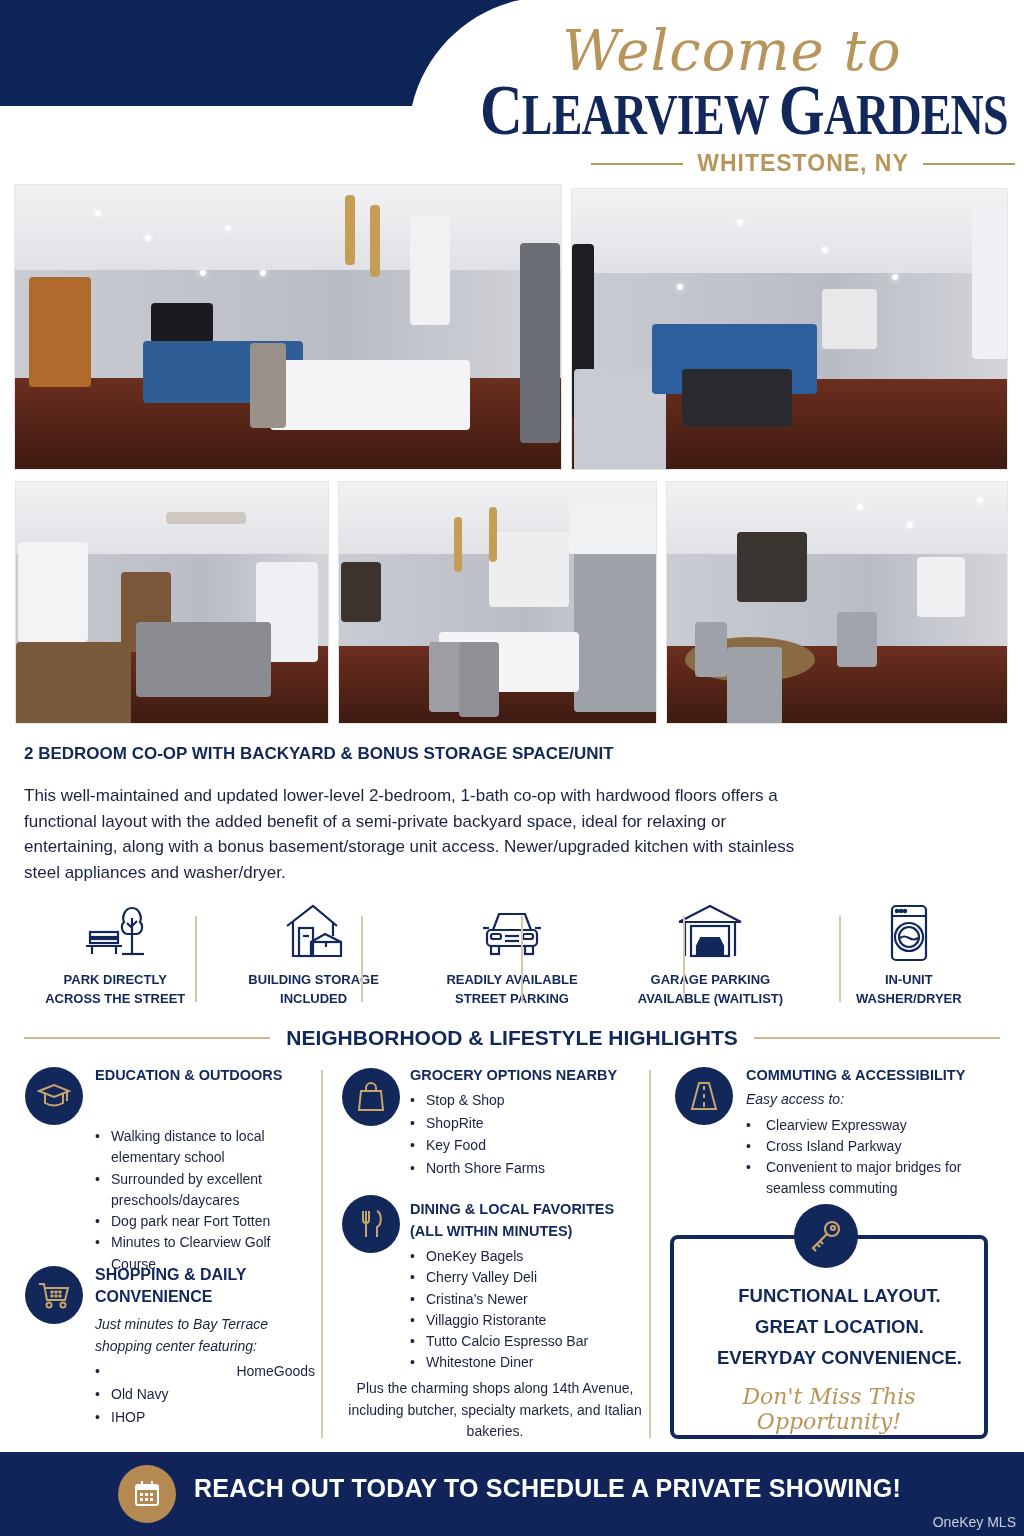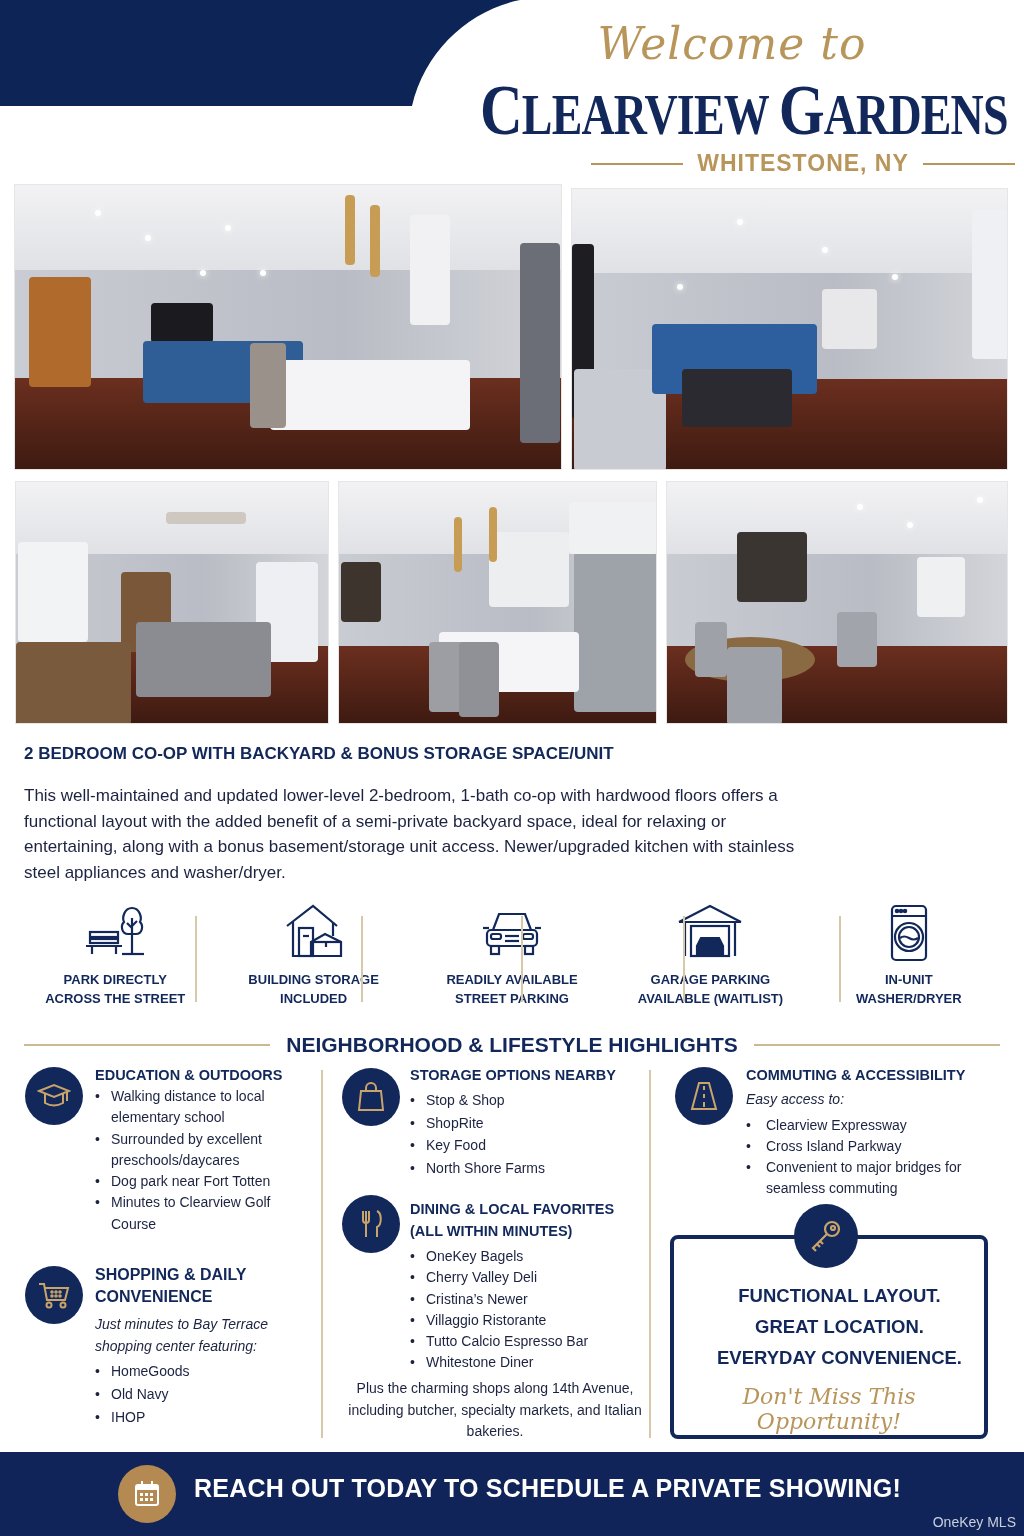--- a/index.html
+++ b/index.html
@@ -1,21 +1,21 @@
 <!DOCTYPE html>
 <html><head>
 <meta charset="utf-8">
 <style>
   * { box-sizing: border-box; margin: 0; padding: 0; }
   html, body { width: 1024px; height: 1536px; background: #ffffff; overflow: hidden; }
   body { position: relative; font-family: "DejaVu Sans", sans-serif; color: #0f1f45; }
 
   .navy-wedge { position: absolute; left: 0; top: 0; width: 520px; height: 106px; }
   .header { position: absolute; left: 440px; top: 0; width: 584px; height: 180px; text-align: center; }
-  .welcome { position: absolute; left: 0; right: 0; top: 18px; font-family: "DejaVu Serif", serif; font-style: italic; font-size: 44px; color: #b8955a; letter-spacing: 1px; }
+  .welcome { position: absolute; left: 0; right: 0; top: 18px; font-family: "DejaVu Serif", serif; font-style: italic; font-size: 56px; color: #b8955a; letter-spacing: 1px; }
   .brand { position: absolute; left: 40px; right: 20px; top: 74px; font-family: "Liberation Serif", serif; font-weight: bold; font-size: 72px; line-height: 72px; color: #12275a; letter-spacing: -1px; transform: scaleX(0.82); transform-origin: left center; white-space: nowrap; }
   .brand .small { font-size: 56px; }
   .city-row { position: absolute; left: 96px; width: 534px; top: 150px; display: flex; align-items: center; justify-content: center; gap: 14px; }
   .city-row .rule { flex: 0 0 92px; height: 2px; background: #b8955a; }
   .city { font-family: "Liberation Sans", sans-serif; font-weight: bold; font-size: 23px; color: #b8955a; letter-spacing: 1px; }
 
   .photo { position: absolute; overflow: hidden; border: 1px solid #e6e6e6; }
   .photo .ceil { position: absolute; left: 0; right: 0; top: 0; height: 45%; background: linear-gradient(#f2f2f4, #d7d9de); }
   .photo .wall { position: absolute; left: 0; right: 0; top: 30%; height: 40%; background: linear-gradient(90deg, #c9ccd3, #b9bcc4 60%, #d3d5da); }
   .photo .floor { position: absolute; left: 0; right: 0; bottom: 0; height: 32%; background: linear-gradient(#6b2f1f, #3e1a11); }
@@ -24,31 +24,31 @@
 
   .title { position: absolute; left: 24px; top: 744px; font-family: "Liberation Sans", sans-serif; font-weight: bold; font-size: 17px; color: #12275a; }
   .desc { position: absolute; left: 24px; top: 783px; width: 790px; font-family: "Liberation Sans", sans-serif; font-size: 17px; line-height: 25.5px; color: #1c2340; }
 
   .features { position: absolute; left: 16px; top: 900px; width: 992px; height: 110px; display: flex; }
   .feature { position: relative; flex: 1; display: flex; flex-direction: column; align-items: center; }
   .feature .ficon { width: 66px; height: 60px; margin-top: 2px; }
   .feature .flabel { margin-top: 8px; font-family: "Liberation Sans", sans-serif; font-weight: bold; font-size: 13px; line-height: 19px; text-align: center; color: #12275a; }
   .fdiv { position: absolute; top: 16px; width: 2px; height: 86px; background: #d6c8a8; }
 
-  .section-head { position: absolute; left: 24px; top: 1024px; width: 976px; height: 28px; display: flex; align-items: center; gap: 16px; margin-top: 7px; }
+  .section-head { position: absolute; left: 24px; top: 1024px; width: 976px; height: 28px; display: flex; align-items: center; gap: 16px; }
   .section-head .rule { flex: 1; height: 2px; background: #cbb98f; }
   .section-head .label { font-family: "Liberation Sans", sans-serif; font-weight: bold; font-size: 21px; color: #12275a; }
 
   .col-div { position: absolute; top: 1070px; width: 2px; background: #d6c8a8; }
 
   .block { position: absolute; }
   .circle { position: absolute; width: 58px; height: 58px; border-radius: 50%; background: #12275a; display: flex; align-items: center; justify-content: center; }
   .btitle { font-family: "Liberation Sans", sans-serif; font-weight: bold; font-size: 14.5px; line-height: 22px; color: #12275a; }
   .btext { font-family: "Liberation Sans", sans-serif; font-size: 14px; line-height: 21.5px; color: #1c2340; font-style: italic; }
-  ul.blist { list-style: none; }
+  ul.blist { list-style: none; margin-top: 40px; }
   ul.blist li { position: relative; padding-left: 16px; font-family: "Liberation Sans", sans-serif; font-size: 14px; line-height: 21.3px; color: #1c2340; }
   ul.blist li::before { content: "•"; position: absolute; left: 0; top: 0; color: #1c2340; }
 
   .plus { position: absolute; left: 340px; top: 1378px; width: 310px; text-align: center; font-family: "Liberation Sans", sans-serif; font-size: 14px; line-height: 21.5px; color: #1c2340; }
 
   .promo { position: absolute; left: 670px; top: 1235px; width: 318px; height: 204px; border: 4px solid #12275a; border-radius: 8px; background: #fff; }
   .promo-key { position: absolute; left: 794px; top: 1204px; width: 64px; height: 64px; border-radius: 50%; background: #12275a; display: flex; align-items: center; justify-content: center; }
   .promo-lines { position: absolute; left: 670px; top: 1280px; width: 318px; text-align: center; }
   .promo-lines div { font-family: "Liberation Sans", sans-serif; font-weight: bold; font-size: 18.5px; line-height: 31px; color: #12275a; margin-left: 21px; }
   .promo-script { position: absolute; left: 670px; top: 1384px; width: 318px; text-align: center; font-family: "DejaVu Serif", serif; font-style: italic; font-size: 22px; color: #b8955a; }
@@ -269,34 +269,34 @@
       <circle cx="23" cy="12" r="0.8" fill="#c9a46a"></circle>
       <circle cx="15" cy="16" r="0.8" fill="#c9a46a"></circle>
       <circle cx="19" cy="16" r="0.8" fill="#c9a46a"></circle>
       <circle cx="23" cy="16" r="0.8" fill="#c9a46a"></circle>
     </svg>
 </div>
 <div class="block" style="left:95px;top:1264px;width:220px;">
   <div class="btitle" style="font-size:16px;line-height:22px;"><span>SHOPPING &amp; DAILY</span><br><span>CONVENIENCE</span></div>
   <div class="btext" style="margin-top:6px;">Just minutes to Bay Terrace shopping center featuring:</div>
   <ul class="blist" style="margin-top:3px;line-height:23px;">
-    <li style="line-height:23px;">HomeGoods</li>
+    <li style="line-height:23px;text-align:right;">HomeGoods</li>
     <li style="line-height:23px;">Old Navy</li>
     <li style="line-height:23px;">IHOP</li>
   </ul>
 </div>
 
 <div class="circle" style="left:342px;top:1068px;">
   <svg width="30" height="32" viewBox="0 0 30 32" fill="none" stroke="#c9a46a" stroke-width="2">
       <path d="M5 10 H25 L27 29 H3 Z"></path>
       <path d="M10 10 V7 a5 5 0 0 1 10 0 V10"></path>
     </svg>
 </div>
 <div class="block" style="left:410px;top:1064px;width:230px;">
-  <div class="btitle">STORAGE OPTIONS NEARBY</div>
+  <div class="btitle">GROCERY OPTIONS NEARBY</div>
   <ul class="blist" style="margin-top:3px;">
     <li style="line-height:22.5px;">Stop &amp; Shop</li>
     <li style="line-height:22.5px;">ShopRite</li>
     <li style="line-height:22.5px;">Key Food</li>
     <li style="line-height:22.5px;">North Shore Farms</li>
   </ul>
 </div>
 
 <div class="circle" style="left:342px;top:1195px;">
   <svg width="30" height="32" viewBox="0 0 30 32" fill="none" stroke="#c9a46a" stroke-width="2">

